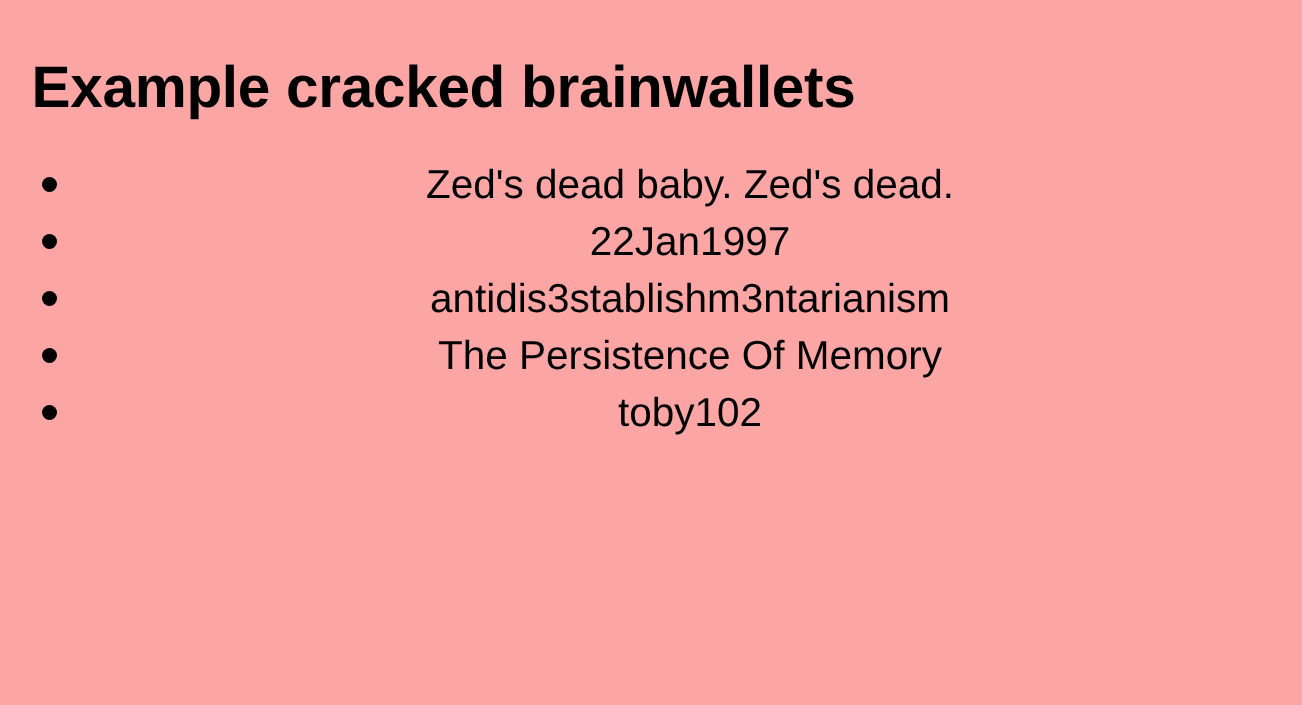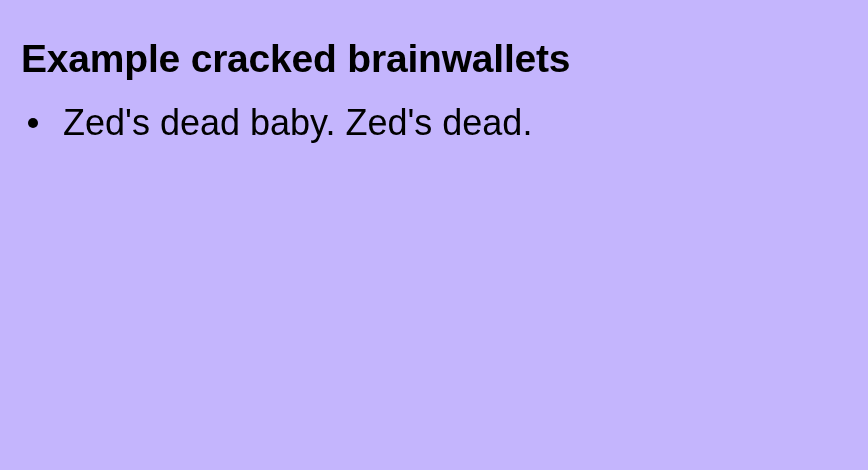--- a/index.html
+++ b/index.html
@@ -12,21 +12,21 @@
   body {
     font-family: "Liberation Sans", sans-serif;
     color: #000000;
     -webkit-font-smoothing: antialiased;
   }
 
   #slide {
     position: relative;
     width: 868px;
     height: 470px;
-    background: #c4b5fd;
+    background: #fca5a5;
     overflow: hidden;
     box-sizing: border-box;
   }
 
   #slide-title {
     position: absolute;
     left: 21px;
     top: 10px;
     width: 826px;
     font-size: 39px;
@@ -43,24 +43,25 @@
     top: 104px;
     width: 836px;
     margin: 0;
     padding: 0;
     list-style: none;
   }
 
   .bullet-item {
     position: relative;
     padding-left: 42px;
-    font-size: 36px;
+    font-size: 27px;
     line-height: 38px;
     color: #000000;
     margin: 0;
+    text-align: center;
   }
 
   .bullet-marker {
     position: absolute;
     left: 7px;
     top: 14px;
     width: 10px;
     height: 10px;
     border-radius: 50%;
     background: #000000;
@@ -77,22 +78,38 @@
 
   <h1 id="slide-title">Example cracked brainwallets</h1>
 
   <ul id="bullet-list">
 
     <li class="bullet-item">
       <span class="bullet-marker"></span>
       <span class="bullet-text">Zed's dead baby. Zed's dead.</span>
     </li>
 
+    <li class="bullet-item">
+      <span class="bullet-marker"></span>
+      <span class="bullet-text">22Jan1997</span>
+    </li>
 
 
+    <li class="bullet-item">
+      <span class="bullet-marker"></span>
+      <span class="bullet-text">antidis3stablishm3ntarianism</span>
+    </li>
 
 
+    <li class="bullet-item">
+      <span class="bullet-marker"></span>
+      <span class="bullet-text">The Persistence Of Memory</span>
+    </li>
 
+    <li class="bullet-item">
+      <span class="bullet-marker"></span>
+      <span class="bullet-text">toby102</span>
+    </li>
 
 
   </ul>
 
 </div>
 
 </body></html>

